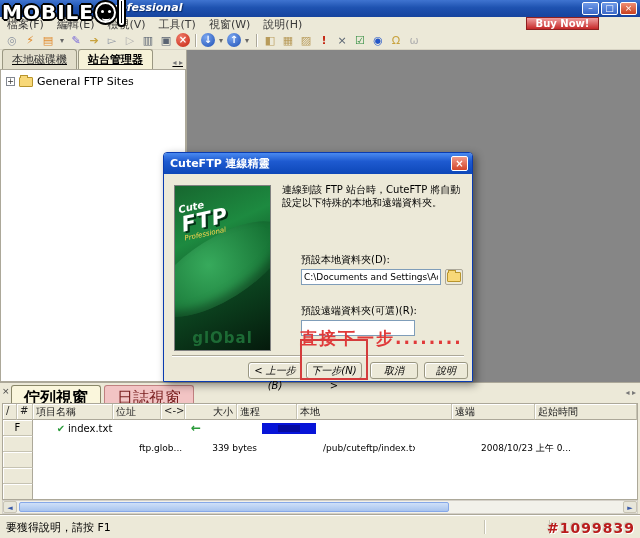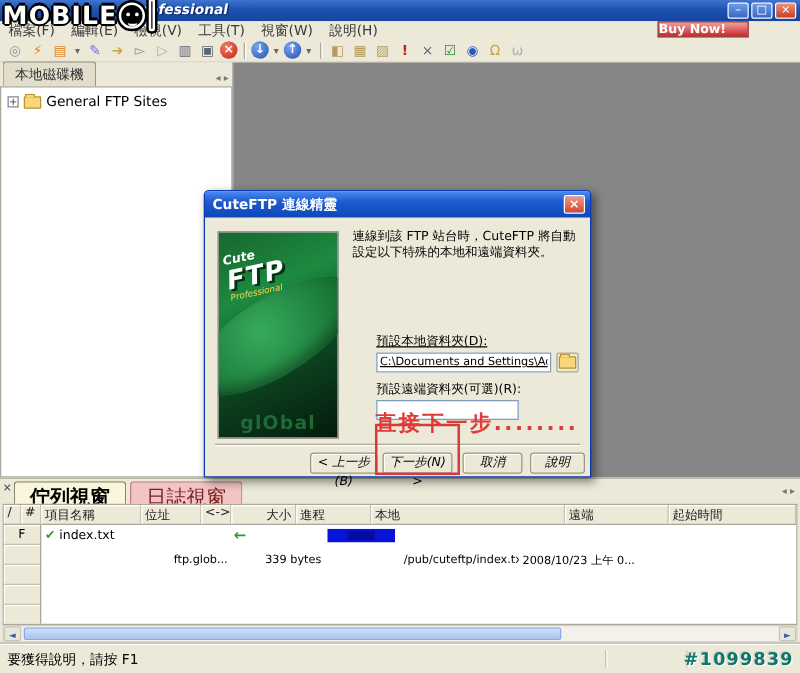--- a/index.html
+++ b/index.html
@@ -40,42 +40,42 @@
     border:2px solid #fff; box-shadow:0 0 0 2px #000; border-radius:2px; }
 
   
   .menubar { position:absolute; top:17px; left:0; right:0; height:14px;
     background:#ece9d8; display:flex; align-items:center; gap:13px;
     padding-left:7px; color:#3a3a3a; }
   .menu-item { white-space:nowrap; }
   .buy-now { position:absolute; right:41px; top:0; width:73px; height:13px;
     background:linear-gradient(#f0a0a0,#c62828); border:1px solid #8e2020;
     color:#fff; font-weight:bold; font-size:10px; line-height:11px;
-    }
+    text-align:center; }
 
   
   .toolbar { position:absolute; top:31px; left:0; right:0; height:19px;
     background:#ece9d8; display:flex; align-items:center; gap:2px;
     padding-left:4px; border-bottom:1px solid #d8d4c4; }
   .ticon { width:16px; height:15px; text-align:center; font-size:11px;
     line-height:15px; }
   .ticon.small { width:8px; font-size:8px; color:#666; }
   .tsep { width:1px; height:13px; background:#aca899; box-shadow:1px 0 0 #fff;
     margin:0 3px; }
   .circ { width:14px; height:14px; border-radius:50%; color:#fff;
     font-size:10px; line-height:14px; font-weight:bold; }
   .circ.red { background:radial-gradient(circle at 35% 30%,#f07a6a,#c42410); }
   .circ.blue { background:radial-gradient(circle at 35% 30%,#7aa6f0,#1e50b4); }
   .c-gray{color:#8a92a0} .c-orange{color:#e08a2d} .c-purple{color:#7a6ad8}
   .c-gold{color:#c8a23d} .c-slate{color:#5a6472} .c-tan{color:#b89b5a}
   .c-redtx{color:#c42410;font-weight:bold} .c-green{color:#2a8a3a}
   .c-blue{color:#2456c8} .c-lgray{color:#b0b0b0}
 
   
-  .main-left { position:absolute; top:50px; left:0; width:186px; bottom:156px; }
+  .main-left { position:absolute; top:50px; left:0; width:186px; bottom:156px;text-decoration:underline; }
   .tab-strip { height:19px; display:flex; align-items:flex-end; gap:1px;
     padding-left:2px; background:#ece9d8; }
   .ltab { padding:2px 9px 2px; font-size:11px; border:1px solid #9a9782;
     border-bottom:none; border-radius:3px 3px 0 0; background:#e2decb;
     color:#333; white-space:nowrap; }
   .ltab.active { background:#f6f2d8; font-weight:bold; color:#000; }
   .strip-pager { margin-left:auto; padding:0 3px 2px 0; font-size:8px;
     color:#777; }
   .tree-area { position:absolute; top:19px; left:0; right:0; bottom:0;
     background:#fff; border:1px solid #aca899; }
@@ -112,21 +112,21 @@
     color:#fff; line-height:1; }
   .brand-cute { font-size:10px; font-weight:bold; font-style:italic; }
   .brand-ftp { font-size:21px; font-weight:900; font-style:italic;
     text-shadow:1px 1px 0 #063c1c, 2px 2px 0 #042a13; letter-spacing:1px; }
   .brand-pro { font-size:7px; font-style:italic; color:#ffd54f; }
   .dlg-glogo { position:absolute; bottom:3px; left:0; right:0; text-align:center;
     font-size:15px; font-weight:bold; color:#1d6b35; letter-spacing:1px; }
   .dlg-text { position:absolute; left:118px; top:30px; width:184px;
     font-size:10px; line-height:1.3; }
   .dlg-para2 { margin-top:8px; }
-  .dlg-field-local { position:absolute; left:137px; top:113px; width:165px;text-decoration:underline; }
+  .dlg-field-local { position:absolute; left:137px; top:100px; width:165px; }
   .dlg-field-remote { position:absolute; left:137px; top:151px; width:165px; }
   .fld-label { font-size:10px; margin-bottom:2px; white-space:nowrap; }
   .fld-row { display:flex; align-items:center; gap:4px; }
   .txt-input { height:16px; border:1px solid #7f9db9; background:#fff;
     font-family:"DejaVu Sans","Liberation Sans",sans-serif; font-size:9px;
     padding:0 2px; }
   .txt-input.local { width:140px; }
   .txt-input.remote { width:114px; }
   .browse-btn { width:18px; height:16px; background:#ece9d8;
     border:1px solid #aca899; border-radius:2px; display:flex;
@@ -161,21 +161,21 @@
     background:#fff; border:1px solid #aca899; overflow:hidden; }
   .q-head { display:flex; height:16px; background:#ece9d8; font-size:10px;
     color:#222; }
   .q-hcell { border-right:1px solid #c6c3b2; border-bottom:1px solid #aca899;
     box-shadow:inset 1px 1px 0 #fff; padding:1px 3px; white-space:nowrap;
     overflow:hidden; }
   .w0{width:14px} .w1{width:16px} .w2{width:80px} .w3{width:48px}
   .w4{width:24px} .w5{width:52px;text-align:right} .w6{width:60px}
   .w7{width:155px} .w8{width:83px} .w9{flex:1}
   .q-row { display:flex; height:16px; align-items:center; font-size:10px; }
-  .q-cell { padding:0 3px; white-space:nowrap; overflow:hidden; }
+  .q-cell { padding:0 3px; white-space:nowrap; overflow:hidden;text-align:center; }
   .gutter-cell { width:30px; height:16px; background:#ece9d8;
     border-right:1px solid #aca899; border-bottom:1px solid #c6c3b2;
     box-shadow:inset 1px 1px 0 #fff; text-align:center; font-size:10px;
     line-height:15px; flex:none; }
   .check { color:#2a9a3a; font-size:10px; margin-right:3px; }
   .dir-arrow { color:#2a9a3a; font-weight:bold; font-size:12px; }
   .tiny { font-size:9px;margin-top:40px; }
   .progress-bar { width:54px; height:11px; background:#0714d8; margin-left:2px;
     position:relative; }
   .progress-bar::after { content:""; position:absolute; left:16px; top:2px;
@@ -191,21 +191,21 @@
     border-radius:2px; }
   .scroll-spacer { flex:1; }
 
   
   .statusbar { position:absolute; bottom:0; left:0; right:0; height:23px;
     background:#ece9d8; border-top:1px solid #fff; box-shadow:0 -1px 0 #aca899;
     font-size:11px; padding:4px 6px; }
   .sb-div { position:absolute; top:4px; bottom:4px; width:1px;
     background:#c6c3b2; box-shadow:1px 0 0 #fff; }
   .post-id { position:absolute; right:5px; bottom:2px; font-weight:900;
-    font-size:14px; letter-spacing:1px; color:#0f766e;
+    font-size:14px; letter-spacing:1px; color:#b91c1c;
     text-shadow:1px 1px 0 #fff,-1px -1px 0 #cfccbc; z-index:60;text-align:right; }
 </style>
 </head>
 <body>
 
 <div class="titlebar">
   <span class="window-title">Professional</span>
   <div class="win-buttons">
     <div class="win-btn">–</div>
     <div class="win-btn">□</div>
@@ -254,20 +254,21 @@
   <span class="ticon c-slate">×</span>
   <span class="ticon c-green">☑</span>
   <span class="ticon c-blue">◉</span>
   <span class="ticon c-gold">Ω</span>
   <span class="ticon c-lgray">ω</span>
 </div>
 
 <div class="main-left">
   <div class="tab-strip">
     <div class="ltab">本地磁碟機</div>
+    <div class="ltab active">站台管理器</div>
     <span class="strip-pager">◂ ▸</span>
   </div>
   <div class="tree-area">
     <div class="tree-item">
       <span class="expand-box">+</span>
       <span class="folder-css"></span>
       <span>General FTP Sites</span>
     </div>
   </div>
 </div>

